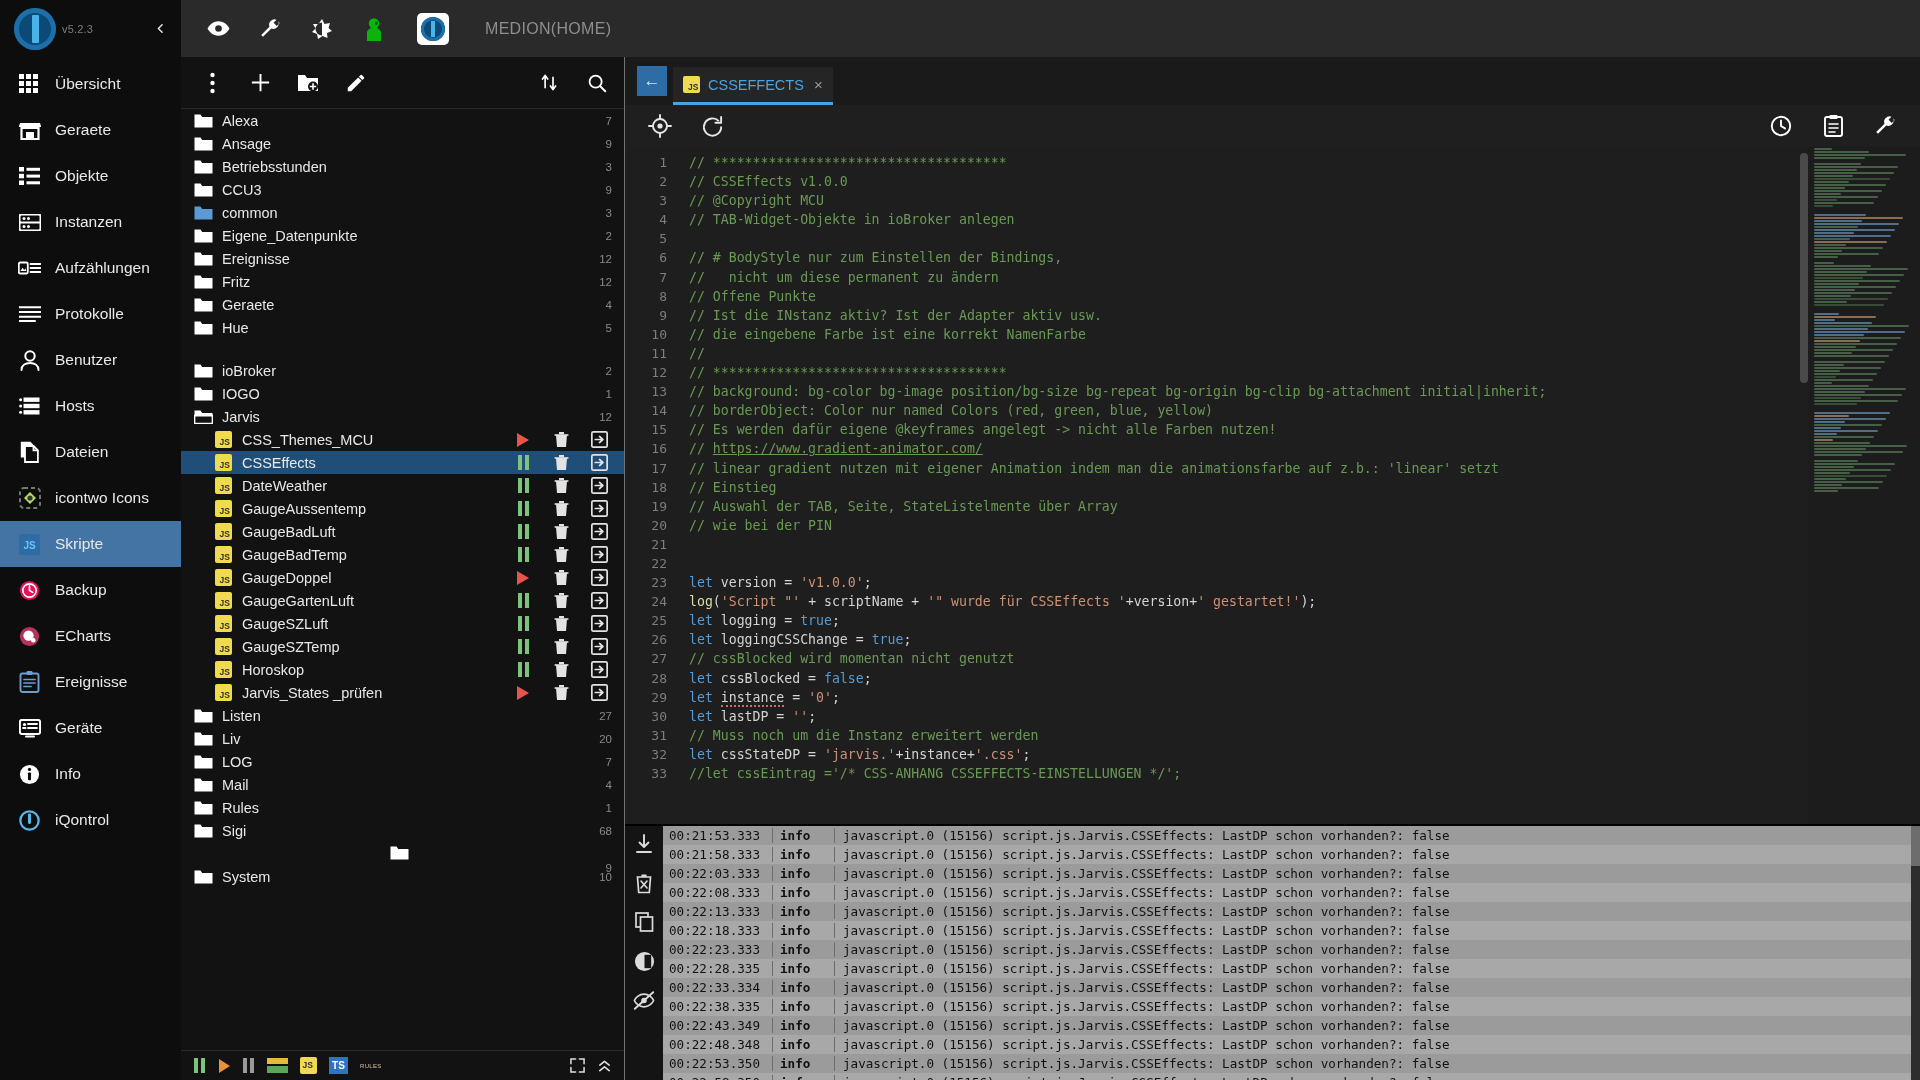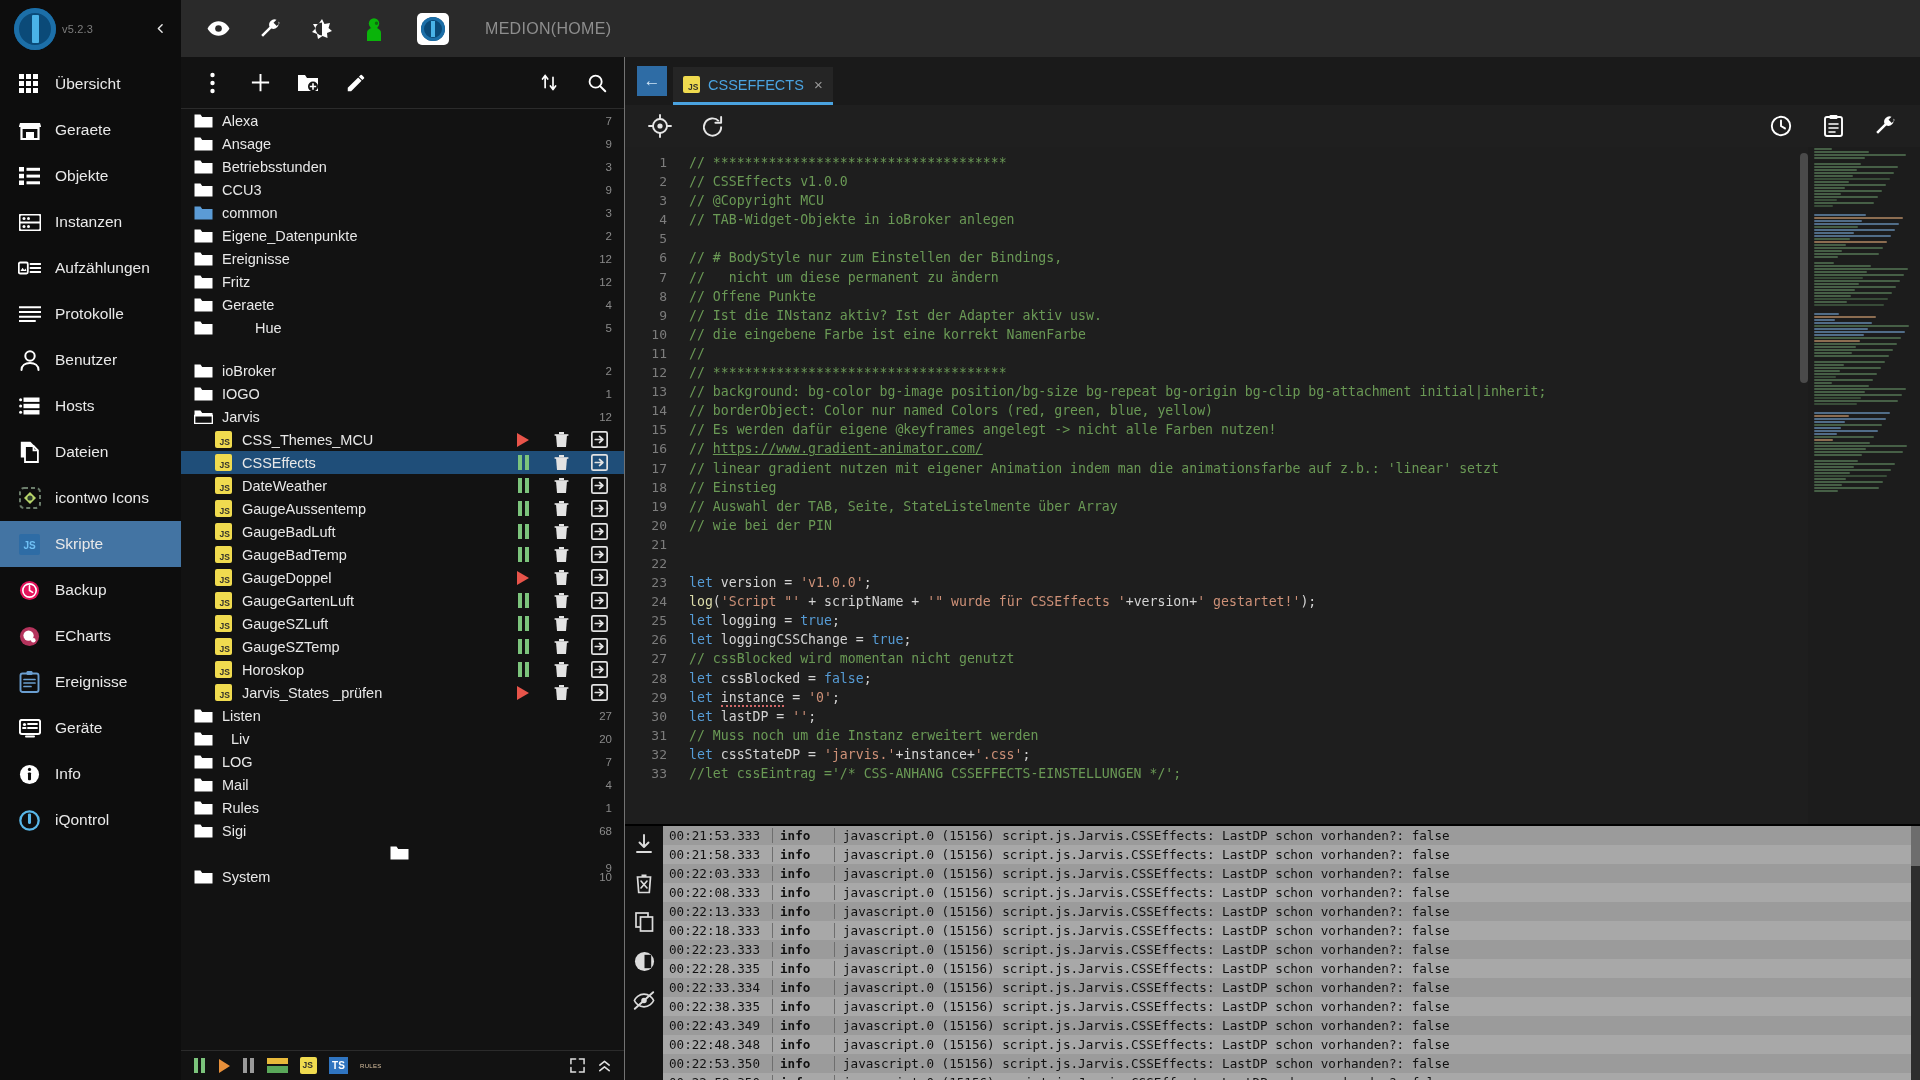--- a/index.html
+++ b/index.html
@@ -518,21 +518,21 @@
             </div>
             <div class="tnode" style="padding-left: 12px;">
               <span class="tico">
                 <svg width="19" height="15" viewBox="0 0 19 15">
                   <path d="M0.5 1.5h6l1.7 2.4h10.3v10.6H0.5z" fill="#fff"></path>
                 </svg>
               </span>
               <span class="tname">Geraete</span>
               <span class="tcount">4</span>
             </div>
-            <div class="tnode" style="padding-left: 12px; gap: 33px;">
+            <div class="tnode" style="padding-left: 12px;">
               <span class="tico">
                 <svg width="19" height="15" viewBox="0 0 19 15">
                   <path d="M0.5 1.5h6l1.7 2.4h10.3v10.6H0.5z" fill="#fff"></path>
                 </svg>
               </span>
               <span class="tname">Hue</span>
               <span class="tcount">5</span>
             </div>
             <div class="tnode" style="padding-left: 12px; margin-top: 20px;">
               <span class="tico">
@@ -879,21 +879,21 @@
             </div>
             <div class="tnode" style="padding-left: 12px;">
               <span class="tico">
                 <svg width="19" height="15" viewBox="0 0 19 15">
                   <path d="M0.5 1.5h6l1.7 2.4h10.3v10.6H0.5z" fill="#fff"></path>
                 </svg>
               </span>
               <span class="tname">Listen</span>
               <span class="tcount">27</span>
             </div>
-            <div class="tnode" style="padding-left: 12px; gap: 9px;">
+            <div class="tnode" style="padding-left: 12px;">
               <span class="tico">
                 <svg width="19" height="15" viewBox="0 0 19 15">
                   <path d="M0.5 1.5h6l1.7 2.4h10.3v10.6H0.5z" fill="#fff"></path>
                 </svg>
               </span>
               <span class="tname">Liv</span>
               <span class="tcount">20</span>
             </div>
             <div class="tnode" style="padding-left: 12px;">
               <span class="tico">

